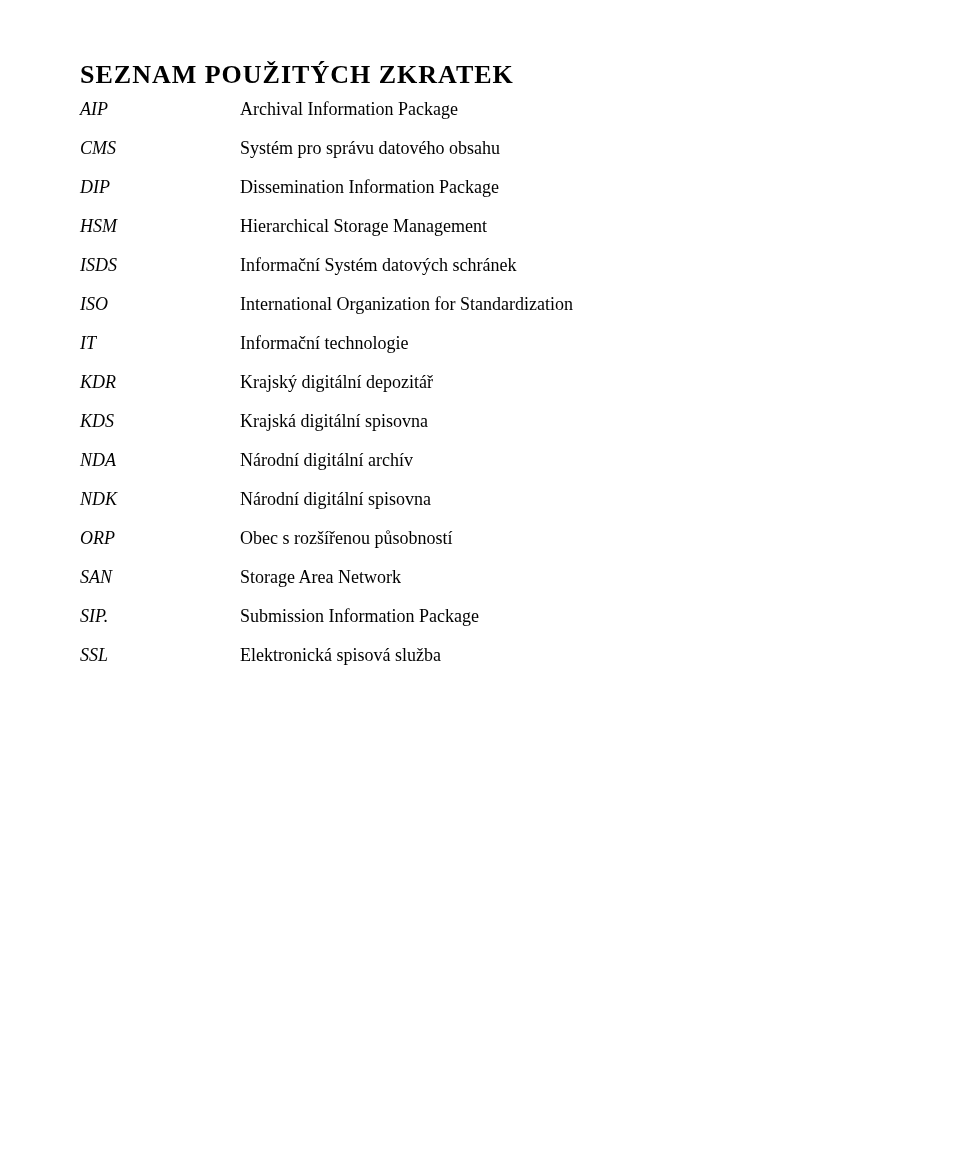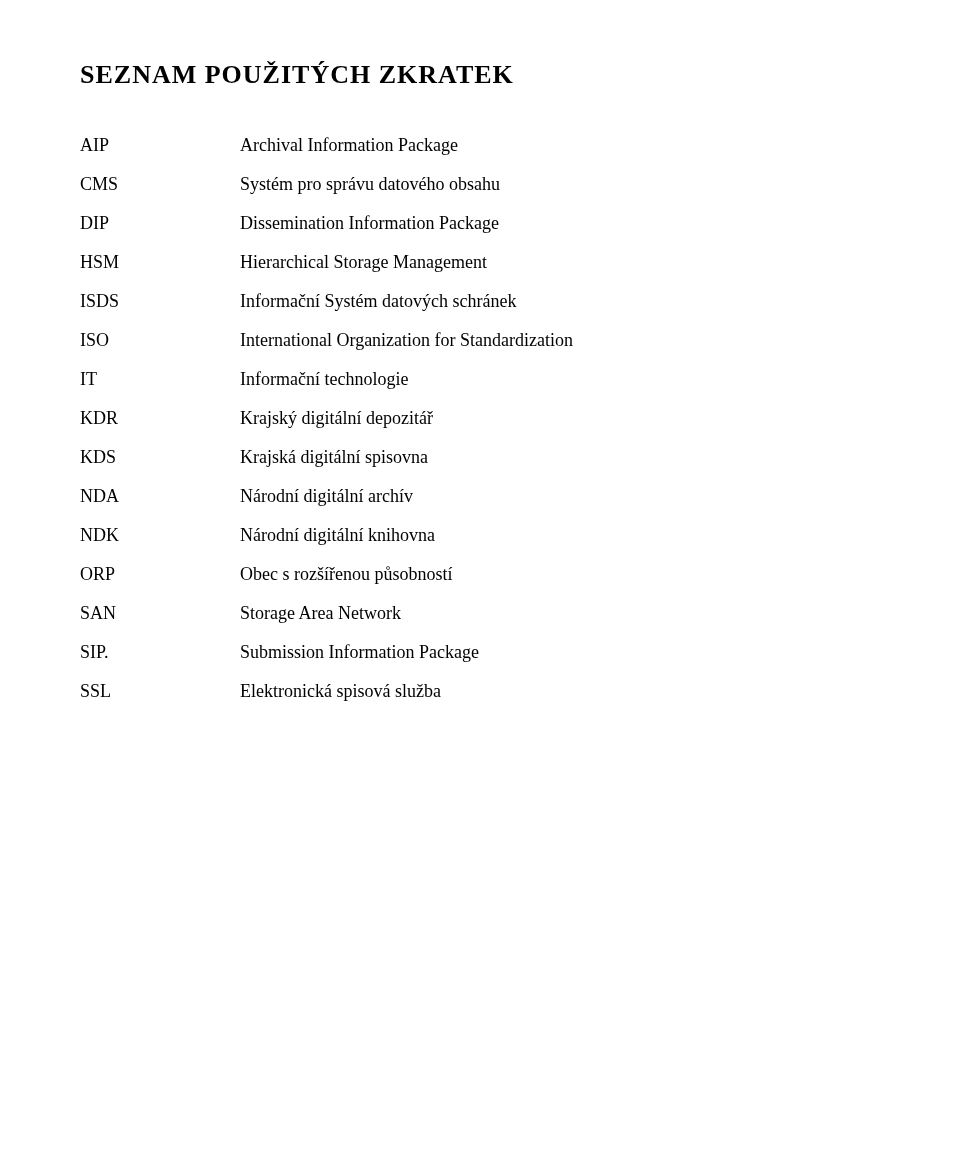--- a/index.html
+++ b/index.html
@@ -15,40 +15,40 @@
       min-height: 1170px;
       padding: 60px 80px;
       color: #000000;
     }
 
     .page-title {
       font-size: 26px;
       font-weight: bold;
       font-variant: small-caps;
       letter-spacing: 1px;
-      margin-bottom: 36px;
       text-transform: uppercase;
     }
 
     .abbreviation-table {
       width: 100%;
       border-collapse: collapse;
     }
 
     .abbreviation-table tr td {
       padding: 6px 0;
       vertical-align: top;
       font-size: 18px;
       line-height: 1.5;
     }
 
     .abbreviation-table tr td:first-child {
       width: 160px;
       font-weight: normal;
       padding-right: 20px;
+      font-style: italic;
     }
 
     .abbreviation-table tr td:last-child {
       font-weight: normal;
     }
   </style>
 </head>
 <body>
 
 <h1 class="page-title">Seznam použitých zkratek</h1>
@@ -90,21 +90,21 @@
       <tr>
         <td>KDS</td>
         <td>Krajská digitální spisovna</td>
       </tr>
       <tr>
         <td>NDA</td>
         <td>Národní digitální archív</td>
       </tr>
       <tr>
         <td>NDK</td>
-        <td>Národní digitální knihovna</td>
+        <td>Národní digitální spisovna</td>
       </tr>
       <tr>
         <td>ORP</td>
         <td>Obec s rozšířenou působností</td>
       </tr>
       <tr>
         <td>SAN</td>
         <td>Storage Area Network</td>
       </tr>
       <tr>

